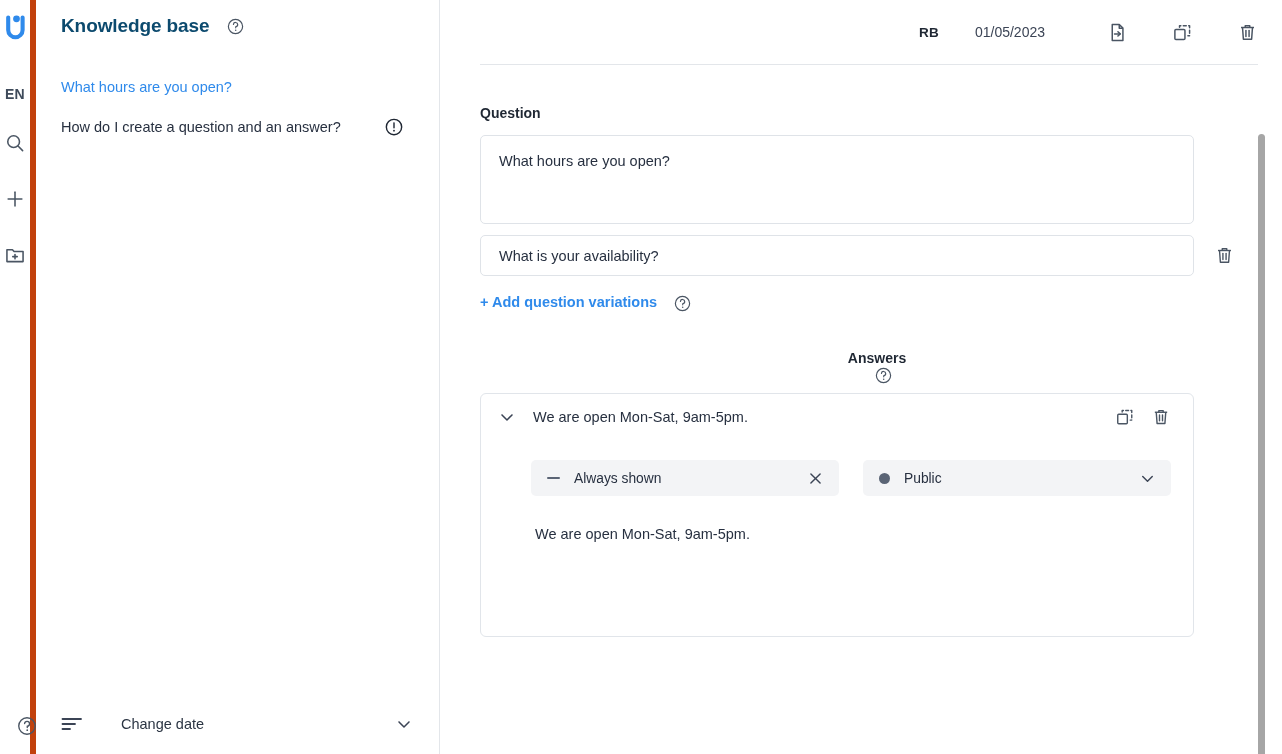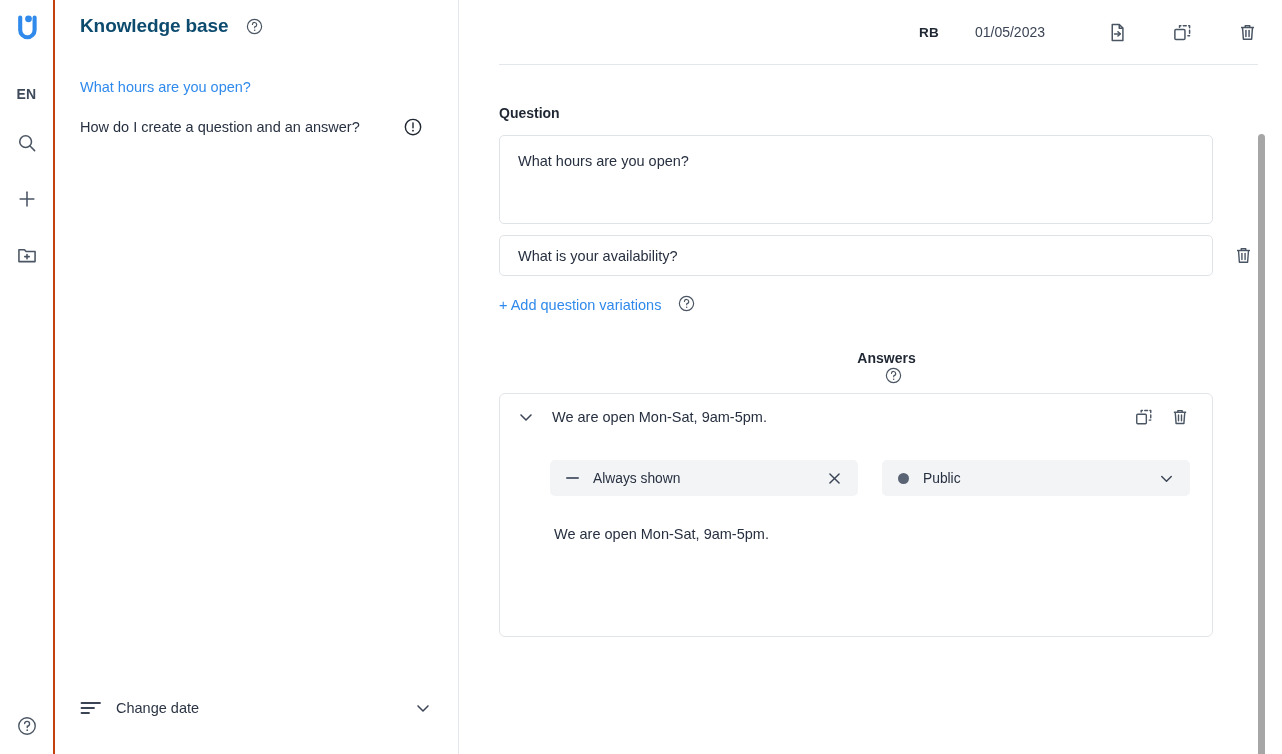--- a/index.html
+++ b/index.html
@@ -7,23 +7,23 @@
     width: 1282px; height: 754px;
     overflow: hidden;
     background: #ffffff;
     font-family: "Liberation Sans", sans-serif;
     color: #2b3543;
   }
   .app { position: relative; width: 1282px; height: 754px; display: flex; }
 
   
   .rail {
-    width: 55px; height: 754px;
+    width: 36px; height: 754px;
     background: #ffffff;
-    border-right: 2px solid #c2410c;
+    border-right: 6px solid #c2410c;
     display: flex; flex-direction: column; align-items: center;
     flex: none;
     position: relative;
   }
   .rail-logo { margin-top: 12px; width: 34px; height: 34px; display: flex; align-items: center; justify-content: center; }
   .rail-lang {
     margin-top: 40px;
     font-size: 14px; font-weight: 700; letter-spacing: .4px;
     color: #3e4a5a;
   }
@@ -52,25 +52,26 @@
     padding: 0 35px 0 25px;
     height: 40px;
     font-size: 14.5px;
     cursor: pointer;
   }
   .lp-item.active .lp-item-label { color: #2f8aeb; }
   .lp-item-label { color: #273040; }
   .lp-item-warn { display: flex; align-items: center; }
 
   .lp-footer {
-    position: absolute; left: 0; right: 0; bottom: 16px;
+    position: absolute; left: 0; right: 0; bottom: 0;
     height: 60px;
     display: flex; align-items: center;
     padding: 0 25px 0 25px;
     cursor: pointer;
+    gap: 24px;
   }
   .lp-footer-icon { width: 22px; display: flex; align-items: center; }
   .lp-footer-label { margin-left: 14px; font-size: 14.5px; color: #2b3543; flex: 1; }
   .lp-footer-chev { display: flex; align-items: center; }
 
   
   .main {
     flex: 1; height: 754px; position: relative; background: #fff;
     overflow: hidden;
   }
@@ -109,21 +110,21 @@
     display: flex; align-items: center;
     padding: 0 18px;
     font-size: 14.5px; color: #273040;
     background: #fff;
     cursor: text;
   }
   .q-var-del { margin-left: 20px; display: flex; align-items: center; cursor: pointer; }
 
   .add-var {
     margin-top: 18px;
-    display: flex; align-items: flex-end;
+    display: flex; align-items: flex-start; font-weight: bold;
   }
   .add-var-link { font-size: 14.5px; color: #2f8aeb; cursor: pointer; }
   .add-var-help { margin-left: 16px; display: flex; align-items: center; cursor: pointer; }
 
   .answers-label { margin-top: 37px; flex-direction: column; }
 
   .ans-card {
     margin-top: 8px;
     width: 714px;
     border: 1px solid #e1e5ea; border-radius: 6px;

